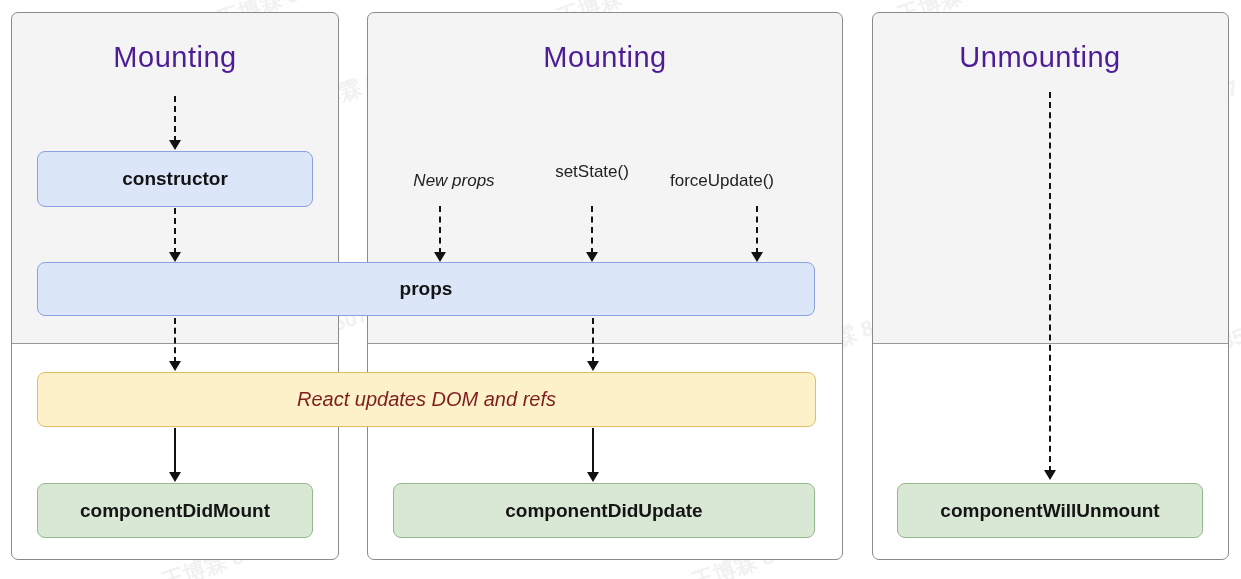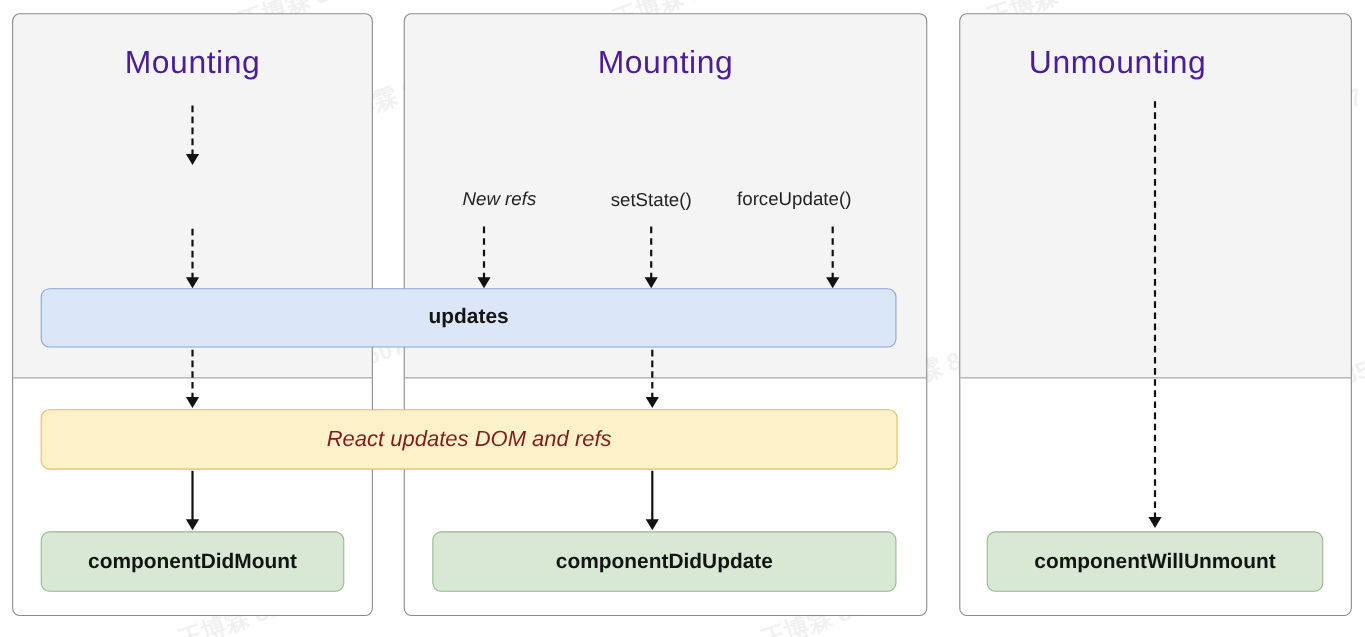--- a/index.html
+++ b/index.html
@@ -101,24 +101,24 @@
   <span class="wm" style="left:945px;top:442px">王博霖 8507</span>
   <span class="wm" style="left:160px;top:548px">王博霖 8507</span>
   <span class="wm" style="left:690px;top:548px">王博霖 8507</span>
 
   <div class="panel" style="left:11px;top:12px;width:328px;height:548px"></div>
   <div class="panel" style="left:367px;top:12px;width:476px;height:548px"></div>
   <div class="panel" style="left:872px;top:12px;width:357px;height:548px"></div>
 
   <div class="col-title" style="left:175px;top:41px">Mounting</div>
   <div class="col-title" style="left:605px;top:41px">Mounting</div>
-  <div class="col-title" style="left:1016px;top:41px">Unmounting</div>
+  <div class="col-title" style="left:1040px;top:41px">Unmounting</div>
 
-  <div class="trigger italic" style="left:454px;top:181px">New refs</div>
-  <div class="trigger" style="left:592px;top:182px">setState()</div>
+  <div class="trigger italic" style="left:454px;top:181px">New props</div>
+  <div class="trigger" style="left:592px;top:172px">setState()</div>
   <div class="trigger" style="left:722px;top:181px">forceUpdate()</div>
 
   <div class="arrow" style="left:168px;top:96px;height:54px">
       <div class="shaft"></div>
       <div class="head"></div>
     </div>
   <div class="arrow" style="left:168px;top:208px;height:54px">
       <div class="shaft"></div>
       <div class="head"></div>
     </div>
@@ -148,19 +148,20 @@
     </div>
   <div class="arrow solid" style="left:586px;top:428px;height:54px">
       <div class="shaft"></div>
       <div class="head"></div>
     </div>
   <div class="arrow" style="left:1043px;top:92px;height:388px">
       <div class="shaft"></div>
       <div class="head"></div>
     </div>
 
-  <div class="node blue" style="left:37px;top:262px;width:778px;height:54px">updates</div>
+  <div class="node blue" style="left:37px;top:151px;width:276px;height:56px">constructor</div>
+  <div class="node blue" style="left:37px;top:262px;width:778px;height:54px">props</div>
   <div class="node yellow" style="left:37px;top:372px;width:779px;height:55px">React updates DOM and refs</div>
   <div class="node green" style="left:37px;top:483px;width:276px;height:55px">componentDidMount</div>
   <div class="node green" style="left:393px;top:483px;width:422px;height:55px">componentDidUpdate</div>
   <div class="node green" style="left:897px;top:483px;width:306px;height:55px">componentWillUnmount</div>
 
 </div>
 
 </body></html>

